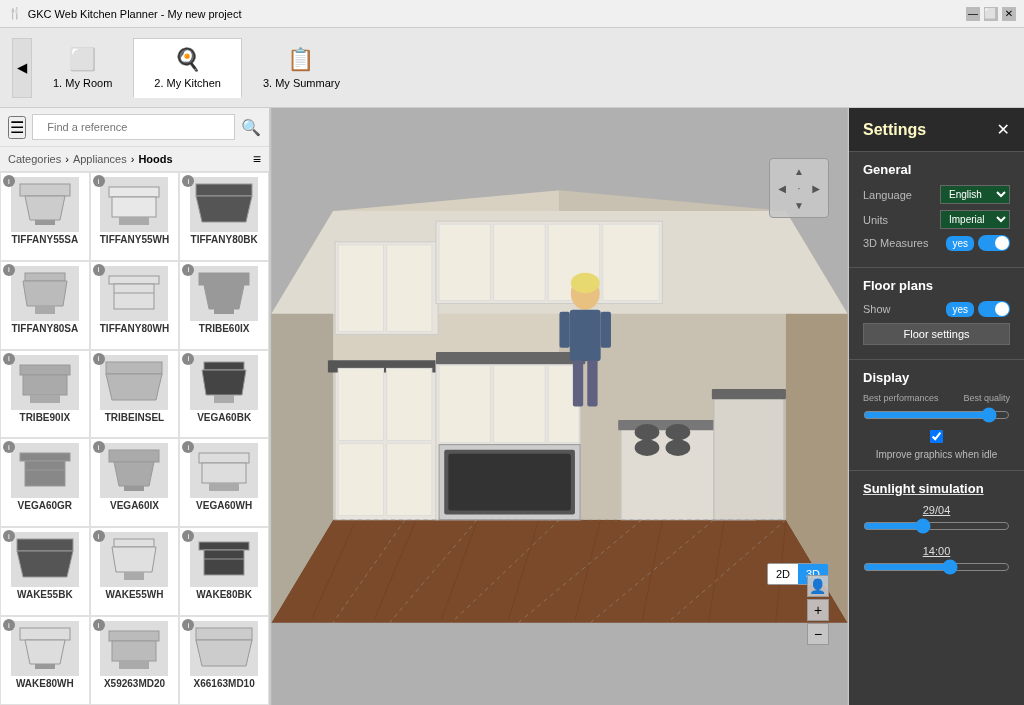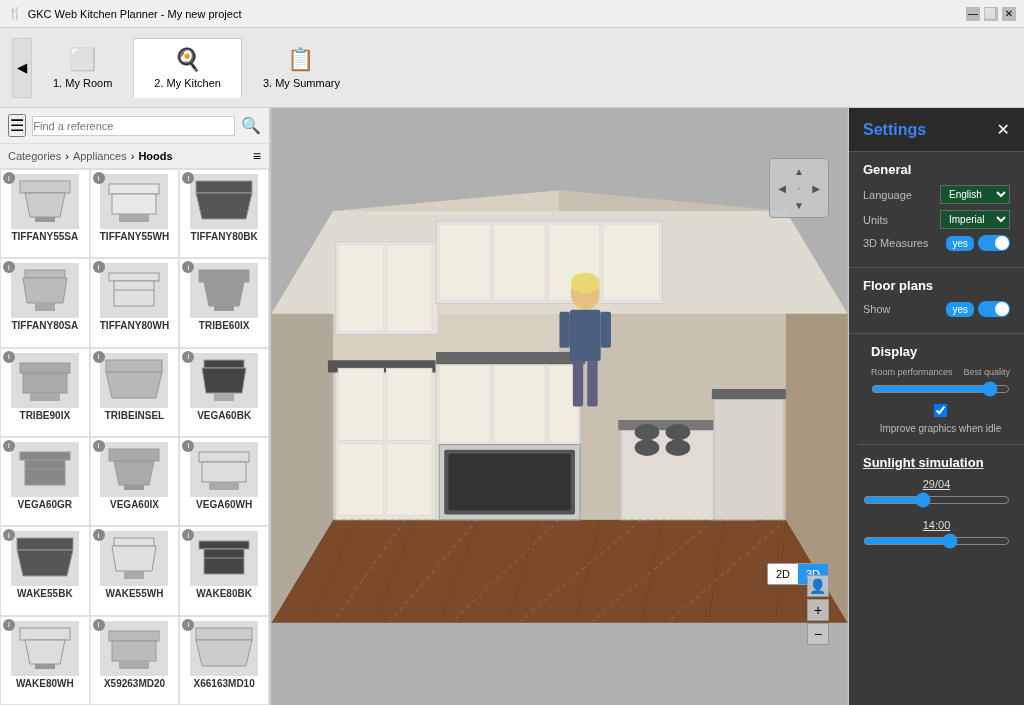--- a/index.html
+++ b/index.html
@@ -90,23 +90,23 @@
       padding: 6px 8px;
       display: flex;
       align-items: center;
       gap: 6px;
       border-bottom: 1px solid #ddd;
       background: #f0f0f0;
     }
     .hamburger { font-size: 16px; cursor: pointer; }
     .search-input {
       flex: 1;
-      height: 20px;
+      height: 26px;
       border: 1px solid #ccc;
-      padding: 2px 0;
+      padding: 2px 14px;
       font-size: 11px;
       background: white;
     }
     .search-btn {
       background: none; border: none; cursor: pointer; font-size: 16px;
     }
 
     
     .breadcrumb {
       padding: 4px 8px;
@@ -290,21 +290,21 @@
       display: flex;
       align-items: center;
       justify-content: space-between;
       padding: 12px 14px;
       background: #2a2a2a;
       border-bottom: 1px solid #555;
     }
     .settings-title {
       font-size: 16px;
       font-weight: bold;
-      color: #3b82f6;
+      color: #fef9c3;
     }
     .settings-close {
       background: none;
       border: none;
       color: white;
       cursor: pointer;
       font-size: 16px;
     }
 
     .settings-section { padding: 10px 14px; border-bottom: 1px solid #555; }
@@ -371,21 +371,21 @@
       border: 1px solid #666;
       padding: 4px 12px;
       cursor: pointer;
       font-size: 11px;
       display: block;
       margin: 4px auto;
       width: 100%;
     }
 
     
-    .display-section { padding: 10px 14px; border-bottom: 1px solid #555; margin-left: 8px; }
+    .display-section { padding: 10px 14px; border-bottom: 1px solid #555; }
     .slider-labels {
       display: flex;
       justify-content: space-between;
       font-size: 9px;
       color: #aaa;
       margin-bottom: 4px;
     }
     .settings-slider {
       width: 100%;
       cursor: pointer;
@@ -836,26 +836,27 @@
         <div class="settings-section-title">Floor plans</div>
         <div class="settings-row">
           <span class="settings-label">Show</span>
           <div class="toggle-switch">
             <span class="toggle-yes">yes</span>
             <div class="toggle-track">
               <div class="toggle-thumb"></div>
             </div>
           </div>
         </div>
+        <button class="floor-settings-btn">Floor settings</button>
       </div>
 
       <div class="display-section">
         <div class="settings-section-title">Display</div>
         <div class="slider-labels">
-          <span>Room performances</span>
+          <span>Best performances</span>
           <span>Best quality</span>
         </div>
         <input type="range" class="settings-slider" min="0" max="100" value="90" style="">
         <div class="checkbox-row">
           <input type="checkbox" checked="" style="">
           <span>Improve graphics when idle</span>
         </div>
       </div>
 
       <div class="sunlight-section">

